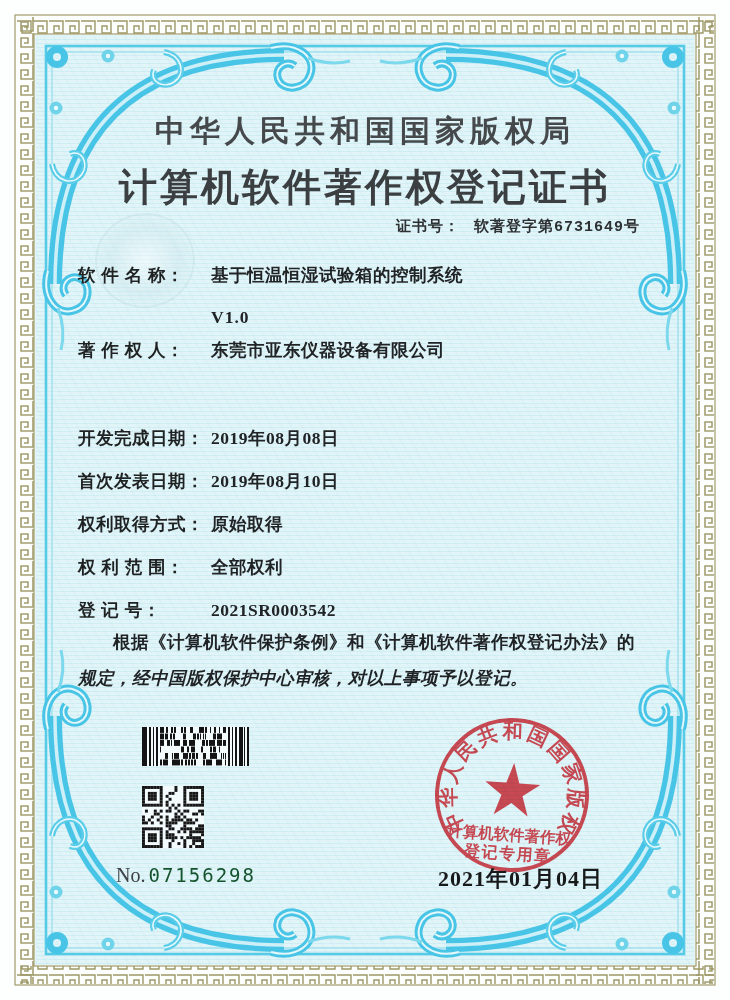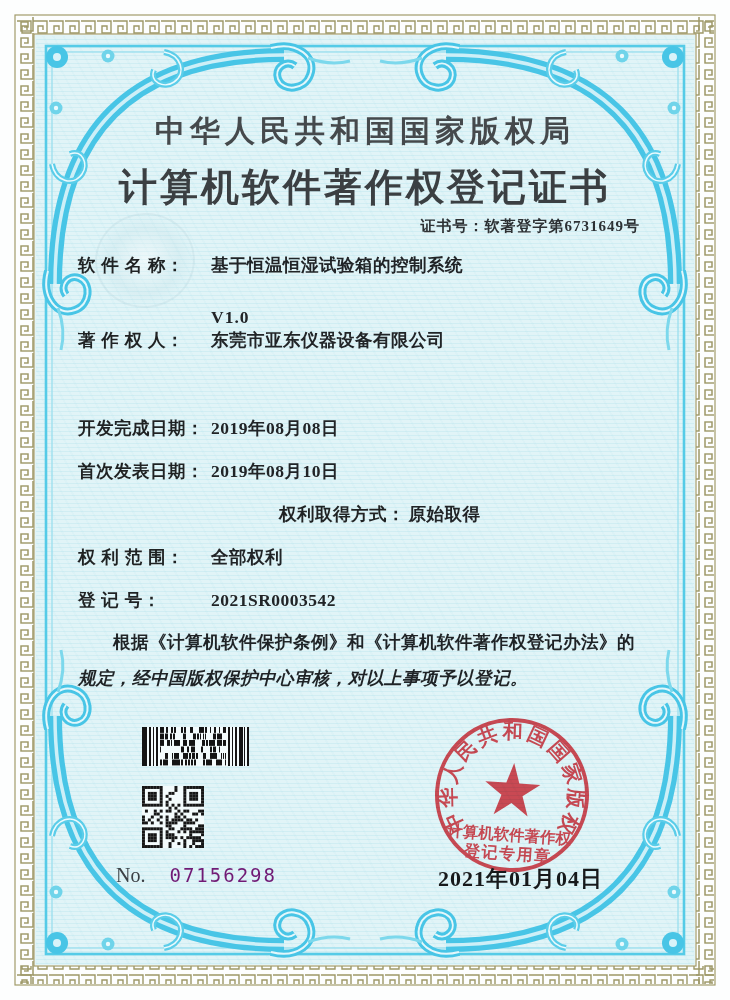--- a/index.html
+++ b/index.html
@@ -34,24 +34,24 @@
     font-size:30px;font-weight:700;letter-spacing:5px;color:#45494c;
   }
   .cert-title{
     position:absolute;left:0;top:162px;width:730px;text-align:center;
     font-size:38px;font-weight:700;letter-spacing:3px;color:#3b3f42;
   }
   .certno-row{
     position:absolute;right:90px;top:217px;text-align:right;
     font-size:15px;font-weight:700;color:#2d3134;letter-spacing:1px;
   }
-  .certno-row .certno-value{}
+  .certno-row .certno-value{margin-left:14px;font-family:Liberation Mono, monospace;}
   .field-row{
     position:absolute;left:78px;width:600px;
-    font-size:17.5px;color:#232629;white-space:nowrap;
+    font-size:17.5px;color:#232629;white-space:nowrap;margin-top:10px;
   }
   .field-label{
     display:inline-block;width:133px;
     font-family:"Liberation Sans", sans-serif;
     font-weight:700;color:#1f2223;letter-spacing:0.5px;
   }
   .field-value{
     font-weight:600;color:#212427;letter-spacing:0.5px;
   }
   .version-line{
@@ -64,21 +64,21 @@
   }
   .stmt-line1{text-indent:2em;margin-bottom:12px;font-weight:600;}
   .stmt-line2{font-weight:600;font-style:italic;}
   .barcode-box{position:absolute;left:142px;top:727px;width:107px;height:39px;}
   .qr-box{position:absolute;left:142px;top:786px;width:62px;height:62px;}
   .serial-row{
     position:absolute;left:116px;top:864px;font-size:20px;color:#3b4045;
   }
   .serial-number{
     font-family:"DejaVu Sans Mono", monospace;
-    color:#701a75;letter-spacing:2px;margin-left:24px;font-size:19px;
+    color:#14532d;letter-spacing:2px;margin-left:3px;font-size:19px;
   }
   .seal-svg{
     position:absolute;left:417px;top:700px;width:190px;height:190px;
     mix-blend-mode:multiply;opacity:0.92;
   }
   .seal-date{
     position:absolute;left:438px;top:864px;
     font-size:22px;font-weight:700;color:#17191b;letter-spacing:1px;
   }
 </style>
@@ -154,21 +154,21 @@
   </div>
 
   <div class="field-row" style="top:416px;">
     <span class="field-label">开发完成日期：</span><span class="field-value">2019年08月08日</span>
   </div>
 
   <div class="field-row" style="top:459px;">
     <span class="field-label">首次发表日期：</span><span class="field-value">2019年08月10日</span>
   </div>
 
-  <div class="field-row" style="top:502px;text-align:center;">
+  <div class="field-row" style="top:502px;">
     <span class="field-label">权利取得方式：</span><span class="field-value">原始取得</span>
   </div>
 
   <div class="field-row" style="top:545px;">
     <span class="field-label">权 利 范 围：</span><span class="field-value">全部权利</span>
   </div>
 
   <div class="field-row" style="top:588px;">
     <span class="field-label">登  记  号：</span><span class="field-value">2021SR0003542</span>
   </div>

